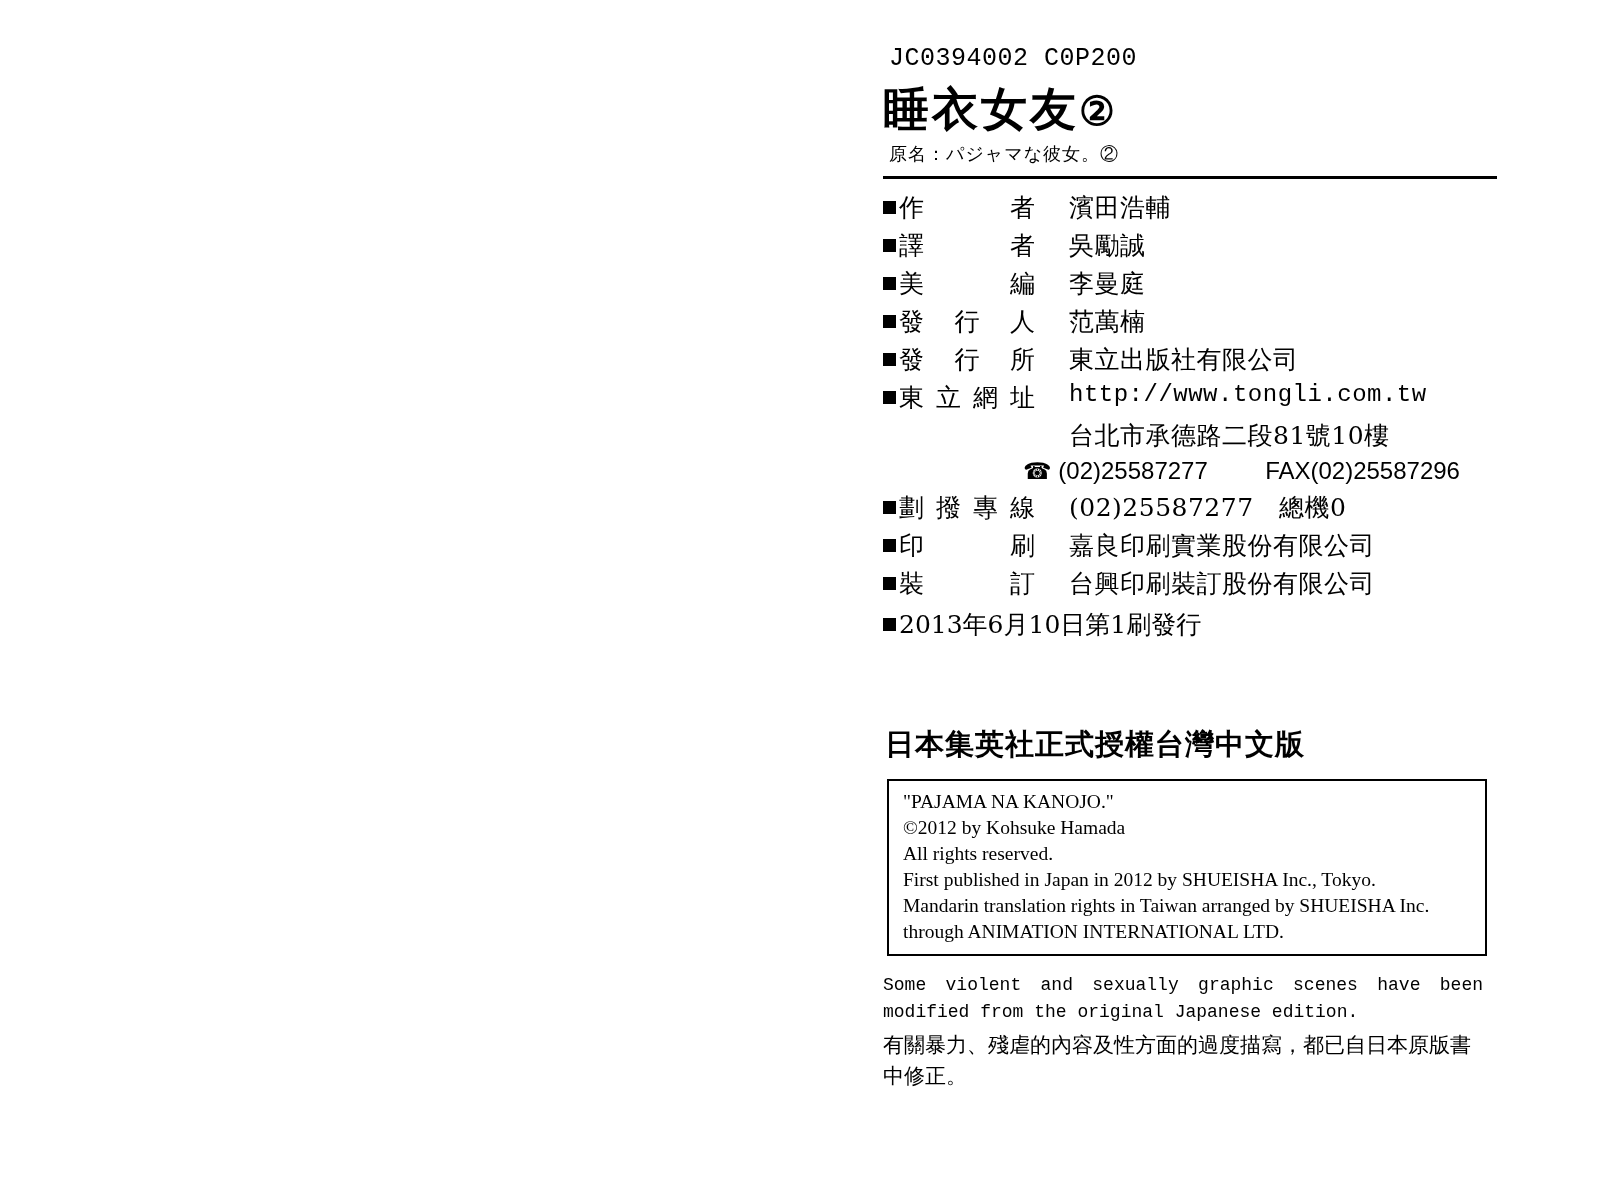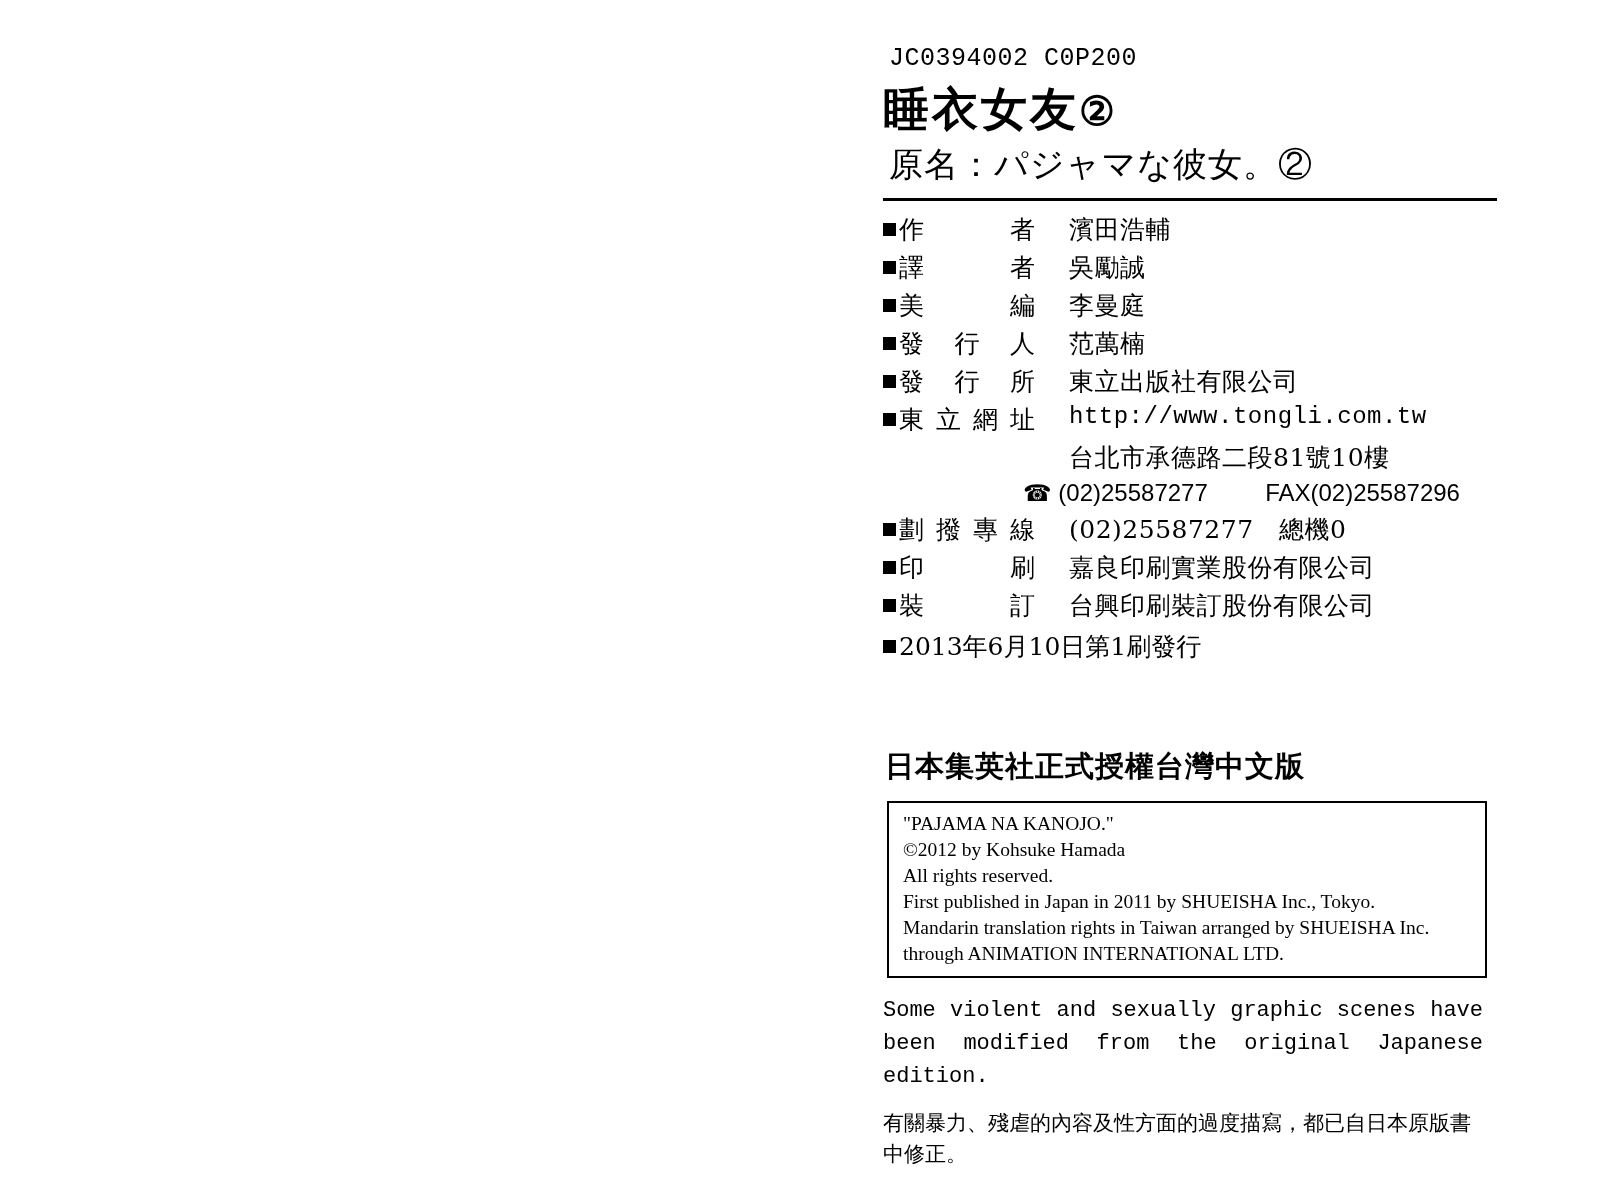--- a/index.html
+++ b/index.html
@@ -39,21 +39,21 @@
     font-size: 46px;
     letter-spacing: 3px;
     margin: 0 0 2px 0;
     line-height: 1.15;
   }
   .title-cn .circnum {
     font-size: 40px;
   }
   .title-jp {
     font-family: "DejaVu Serif", serif;
-    font-size: 34px;
+    font-size: 18px;
     letter-spacing: 1px;
     margin: 6px 0 8px 6px;
   }
   .rule {
     border: none;
     border-top: 3px solid #000;
     margin: 10px 0 12px 0;
     width: 614px;
   }
   table.credits {
@@ -120,23 +120,23 @@
     border: 2px solid #000;
     width: 572px;
     padding: 8px 10px 10px 14px;
     font-family: "Liberation Serif", serif;
     font-size: 19.5px;
     line-height: 1.33;
     margin-left: 4px;
   }
   .eng-note {
     font-family: "Liberation Mono", monospace;
-    font-size: 22px;
+    font-size: 18px;
     line-height: 1.5;
-    margin: 16px 0 15px 0;
+    margin: 16px 0 4px 0;
     width: 600px;
     text-align: justify;
   }
   .cn-note {
     font-family: "DejaVu Serif", serif;
     font-size: 21px;
     line-height: 1.45;
     margin: 4px 0 0 0;
     width: 598px;
   }
@@ -235,21 +235,21 @@
     <div class="one-line">
       <span class="sq"></span><span>2013年6月10日第1刷發行</span>
     </div>
 
     <div class="license-head">日本集英社正式授權台灣中文版</div>
 
     <div class="copybox">
       <div>"PAJAMA NA KANOJO."</div>
       <div>©2012 by Kohsuke Hamada</div>
       <div>All rights reserved.</div>
-      <div>First published in Japan in 2011 by SHUEISHA Inc., Tokyo.</div>
+      <div>First published in Japan in 2012 by SHUEISHA Inc., Tokyo.</div>
       <div>Mandarin translation rights in Taiwan arranged by SHUEISHA Inc.</div>
       <div>through ANIMATION INTERNATIONAL LTD.</div>
     </div>
 
     <div class="eng-note">Some violent and sexually graphic scenes have been modified from the original Japanese edition.</div>
     <div class="cn-note">有關暴力、殘虐的內容及性方面的過度描寫，都已自日本原版書中修正。</div>
 
   </div>
 </div>
 

